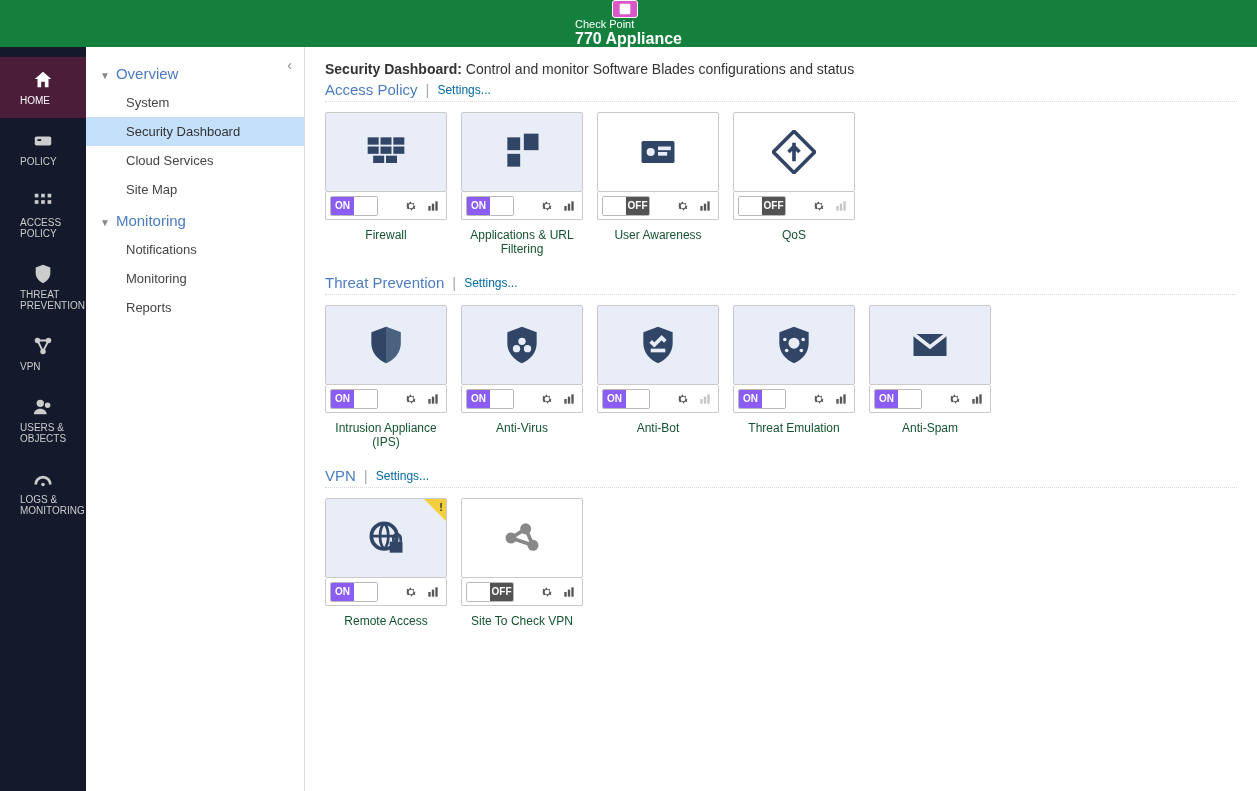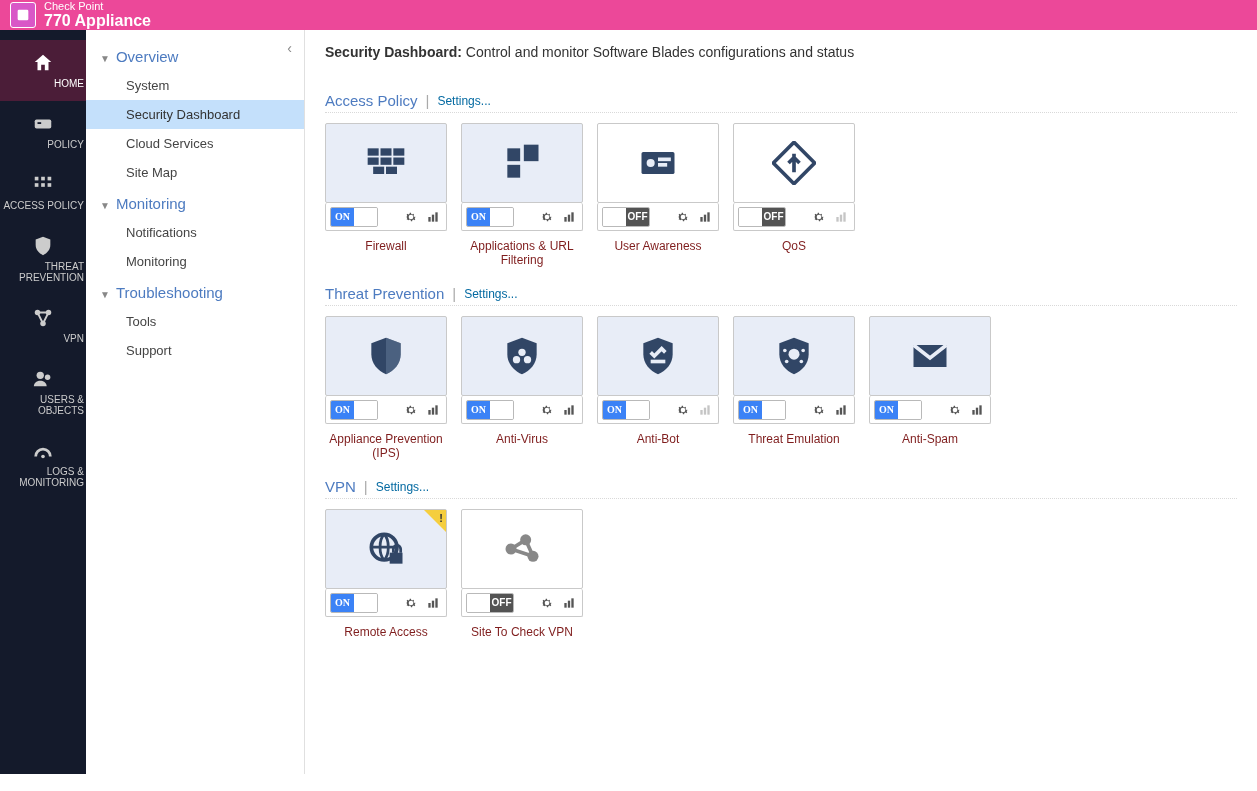--- a/index.html
+++ b/index.html
@@ -1,62 +1,62 @@
 <!DOCTYPE html>
 <html><head>
 <meta charset="utf-8">
 <style>
   * { box-sizing: border-box; margin: 0; padding: 0; }
   body { font-family: Arial, sans-serif; font-size: 13px; color: #333; background:#fff; width:1257px; height:791px; overflow:hidden; }
   
-  .topbar { background:#ec4899; color:#fff; height:30px; display:flex; align-items:center; padding:0 10px; }
+  .topbar { background:#15803d; color:#fff; height:47px; display:flex; align-items:center; padding:0 10px;flex-direction:column; }
   .topbar .logo { width:26px; height:26px; background:#d957c7; border:1px solid #fff; border-radius:3px; display:flex; align-items:center;justify-content:center; margin-right:8px;}
   .topbar .brand-text { line-height:1.1; }
   .topbar .brand-text .l1 { font-size:11px; }
   .topbar .brand-text .l2 { font-size:16px; font-weight:bold; }
   
   .main { display:flex; height:744px; }
   
   .navrail { width:86px; background:#141a2b; color:#ccc; display:flex; flex-direction:column; align-items:center; padding-top:10px;}
-  .navrail .item { width:100%; text-align:right; padding:12px 2px; font-size:10px; cursor:pointer; color:#ccc;}
+  .navrail .item { width:100%; text-align:left; padding:12px 20px; font-size:10px; cursor:pointer; color:#ccc;}
   .navrail .item.active { background:#4b1d38; color:#fff; }
   .navrail .item .ic { height:22px; display:flex; align-items:center;justify-content:center; margin-bottom:4px;}
   .navrail .item svg { fill:#ccc; }
   .navrail .item.active svg { fill:#fff;}
   
   .subnav { width:219px; background:#fff; border-right:1px solid #e0e0e0; position:relative; padding-top:12px;}
   .subnav .collapse { position:absolute; top:10px; right:12px; color:#888; cursor:pointer; font-size:14px;}
   .subnav .group { margin-bottom:2px;}
   .subnav .ghead { color:#4d7bc0; font-size:15px; padding:6px 14px; cursor:pointer;}
   .subnav .ghead .arrow { color:#888; font-size:10px; margin-right:6px;}
   .subnav .gitem { padding:7px 14px 7px 40px; font-size:13px; color:#444; cursor:pointer;}
   .subnav .gitem.active { background:#c4e0fb; color:#333;}
   
   .content { flex:1; padding:14px 20px; overflow:auto;}
-  .content .phead { font-size:14px; color:#333; margin-bottom:32px;}
+  .content .phead { font-size:14px; color:#333; margin-bottom:4px;}
   .content .phead b { font-weight:bold;}
   
   .section { margin-bottom:18px;}
   .shead { display:flex; align-items:center; font-size:15px; margin-bottom:10px; border-bottom:1px dotted #d9d9d9; padding-bottom:3px;}
   .shead .title { color:#4d7bc0; margin-right:8px;}
   .shead .sep { color:#aaa; margin-right:8px;}
   .shead .settings { color:#0369a1; font-size:12px; cursor:pointer;}
   
   .cards { display:flex; flex-wrap:wrap; gap:14px;}
   .card { width:122px; display:flex; flex-direction:column; align-items:center;}
   .card .top { width:122px; height:80px; border:1px solid #c9c9c9; border-radius:2px; position:relative; display:flex; align-items:center;justify-content:center; background:#e8edf7;}
   .card.off .top { background:#fff;}
   .card .warn { position:absolute; top:0; right:0; width:0;height:0; border-left:22px solid transparent; border-top:22px solid #f5ce3e;}
   .card .warn::after{ content:"!"; position:absolute; top:-20px; right:3px; font-size:11px; font-weight:bold; color:#333;}
   .card .bot { width:122px; height:28px; border:1px solid #c9c9c9; border-top:none; border-radius:2px; display:flex; align-items:center; padding:0 4px; gap:4px;}
-  .card .lbl { text-align:center; font-size:12px; color:#7f1d1d; margin-top:8px; min-height:28px; width:122px;}
+  .card .lbl { text-align:center; font-size:12px; color:#14532d; margin-top:8px; min-height:28px; width:122px;}
   
   .toggle { width:48px; height:20px; border:1px solid #b9b9b9; border-radius:2px; display:flex; font-size:10px; overflow:hidden; cursor:pointer; background:#f4f4f4;}
   .toggle .k { flex:1; display:flex;align-items:center;justify-content:center;}
-  .toggle.on .k:first-child { background:#3b82f6; color:#fff; font-weight:bold;font-family:Liberation Serif, serif;}
+  .toggle.on .k:first-child { background:#8b5cf6; color:#fff; font-weight:bold;}
   .toggle.on .k:last-child { background:#fff;}
   .toggle.off .k:first-child { background:#fff;}
   .toggle.off .k:last-child { background:#535353; color:#fff; font-weight:bold;}
   
   .ibtn { width:18px; height:18px; display:flex;align-items:center;justify-content:center; cursor:pointer;}
   .ibtn svg { fill:#555;}
   .ibtn.dim svg { fill:#c5c5c5;}
   .spacer { flex:1;}
 </style>
 </head>
@@ -251,25 +251,21 @@
           <div class="ghead"><span class="arrow">▼</span>Overview</div>
           <div class="gitem">System</div>
           <div class="gitem active">Security Dashboard</div>
           <div class="gitem">Cloud Services</div>
           <div class="gitem">Site Map</div>
         </div>
         <div class="group">
           <div class="ghead"><span class="arrow">▼</span>Monitoring</div>
           <div class="gitem">Notifications</div>
           <div class="gitem">Monitoring</div>
-        </div>
-        <div class="group">
-          <div class="ghead"><span class="arrow">▼</span>Troubleshooting</div>
-          <div class="gitem">Tools</div>
-          <div class="gitem">Support</div>
+          <div class="gitem">Reports</div>
         </div>
       </div>
   </div>
 
   <div class="content">
     <div class="phead">
       <b>Security Dashboard:</b>
       <span>Control and monitor Software Blades configurations and status</span>
     </div>
     <div id="sections">
@@ -410,21 +406,21 @@
                   <svg width="14" height="14" viewBox="0 0 24 24">
                     <use href="#i-gear"></use>
                   </svg>
                 </div>
         <div class="ibtn ">
                   <svg width="14" height="14" viewBox="0 0 24 24">
                     <use href="#i-stats"></use>
                   </svg>
                 </div>
       </div>
-      <div class="lbl">Appliance Prevention (IPS)</div>
+      <div class="lbl">Intrusion Appliance (IPS)</div>
             </div>
             <div class="card">
       <div class="top">
 
         <svg width="44" height="44" viewBox="0 0 24 24" fill="#314666">
                   <use href="#i-shield-bio"></use>
                 </svg>
       </div>
       <div class="bot">
         <div class="toggle on">

